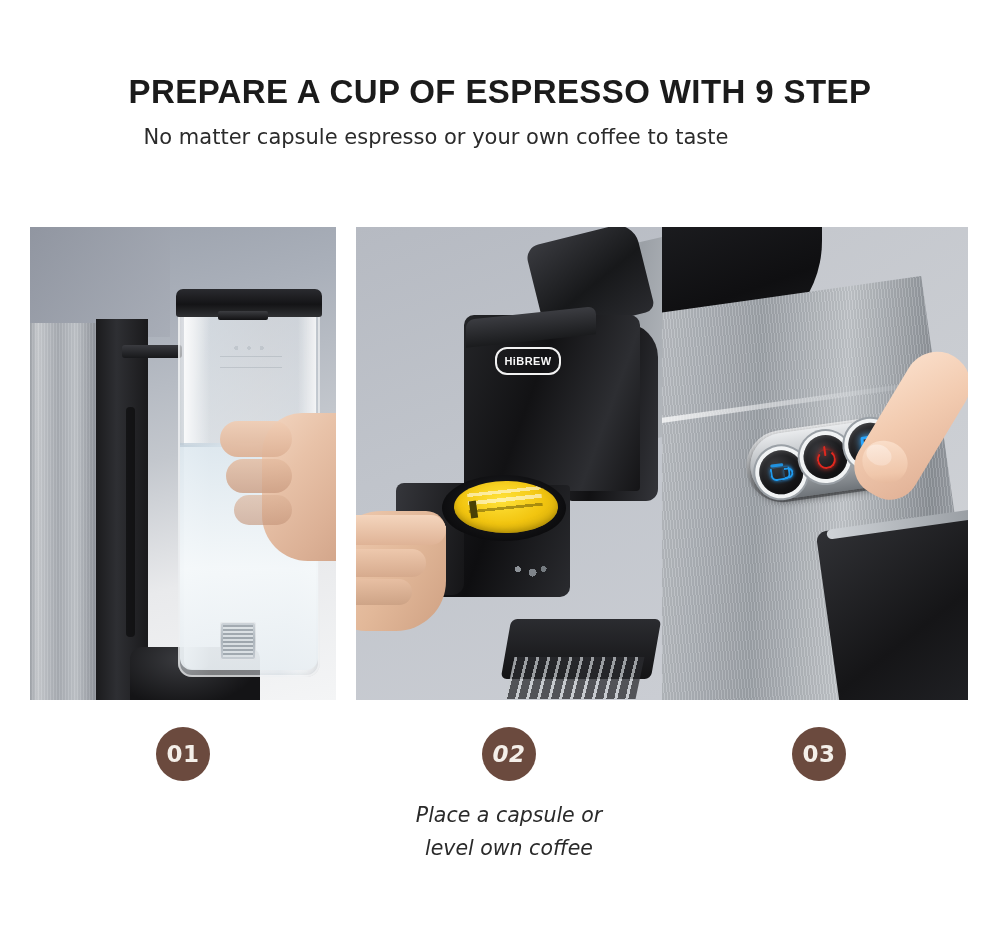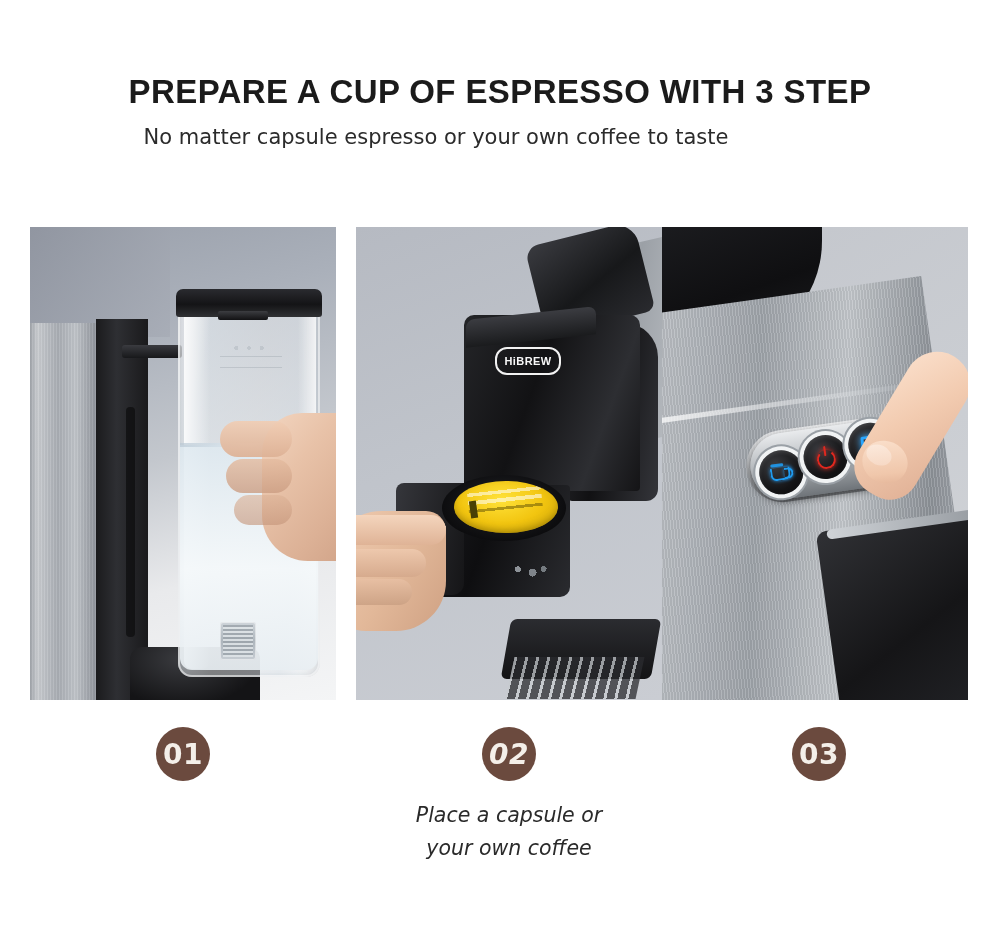--- a/index.html
+++ b/index.html
@@ -388,37 +388,37 @@
   .steps{position:absolute;left:0;top:0;width:1000px;height:933px;}
   .step{position:absolute;top:727px;width:306px;text-align:center;}
   #step-1{left:30px;}
   #step-2{left:356px;font-style:italic;}
   #step-3{left:666px;}
   .badge{
     width:54px;height:54px;border-radius:50%;
     background:#6b4a3e;color:#f4efe9;
     margin:0 auto;
     display:flex;align-items:center;justify-content:center;
-    font-size:28px;font-weight:bold;letter-spacing:.5px;
+    font-size:23px;font-weight:bold;letter-spacing:.5px;
     font-family:"DejaVu Sans","Liberation Sans",sans-serif;
   }
   .caption{
     margin-top:18px;
     font-size:20.5px;line-height:33px;color:#2a2a2a;font-weight:normal;
     font-family:"DejaVu Sans","Liberation Sans",sans-serif;
     white-space:pre-line;
   }
 </style>
 </head>
 <body>
 
 <div class="page">
 
   <div class="header">
-    <h1 class="title">PREPARE A CUP OF ESPRESSO WITH 3 STEP</h1>
+    <h1 class="title">PREPARE A CUP OF ESPRESSO WITH 9 STEP</h1>
     <p class="subtitle">No matter capsule espresso or your own coffee to taste</p>
   </div>
 
   <div class="panels">
 
     <div class="panel" id="panel-1">
       <div class="p1-bg"></div>
       <div class="p1-wallshade"></div>
       <div class="p1-machine"></div>
       <div class="p1-blackcol"></div>
@@ -508,21 +508,21 @@
 
   <div class="steps">
 
     <div class="step" id="step-1">
       <div class="badge">01</div>
     </div>
 
     <div class="step" id="step-2">
       <div class="badge">02</div>
       <div class="caption">Place a capsule or
-your own coffee</div>
+level own coffee</div>
     </div>
 
     <div class="step" id="step-3">
       <div class="badge">03</div>
     </div>
 
   </div>
 
 </div>
 

